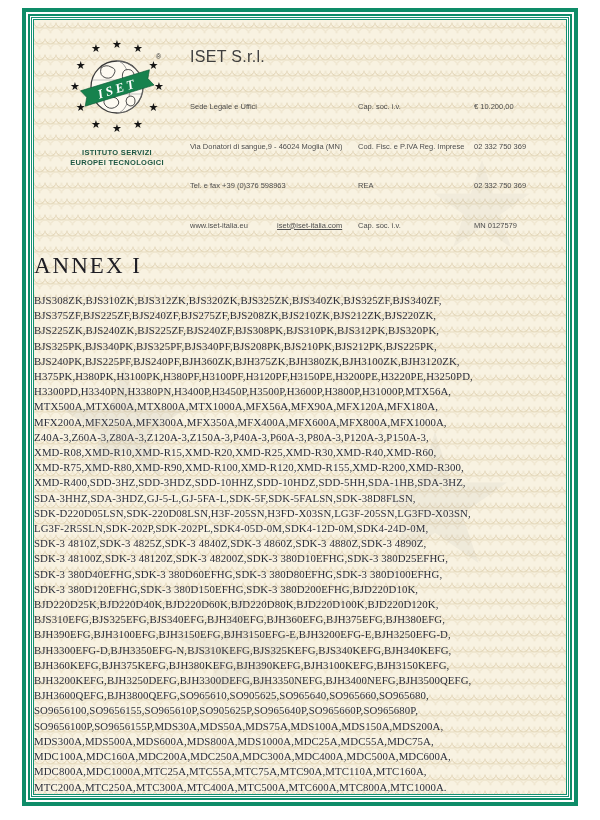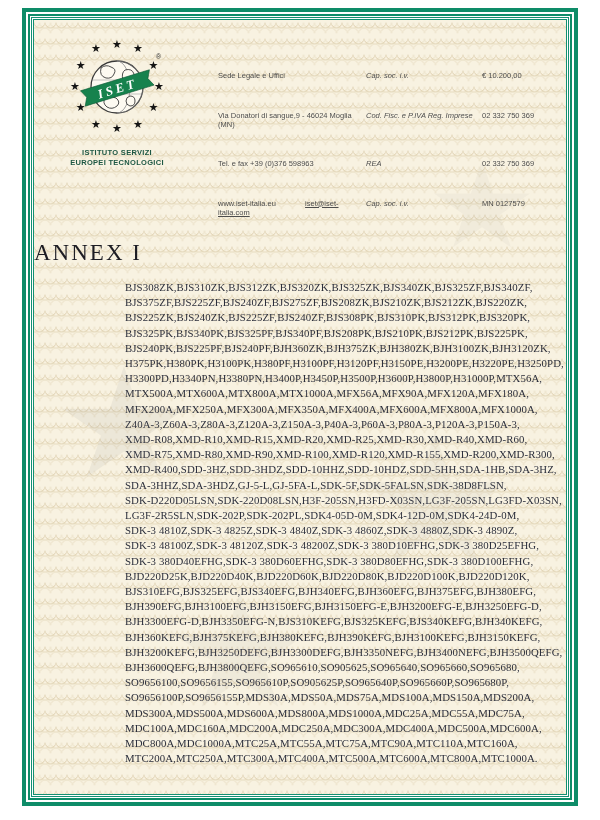--- a/index.html
+++ b/index.html
@@ -31,31 +31,31 @@
   .header{position:relative;display:flex;padding:16px 0 0 20px;}
   .logo-block{width:126px;text-align:center;flex:0 0 auto;}
   .logo-svg{display:block;margin:0 auto;}
   .institute-name{
     margin-top:12px;font-size:7.5px;font-weight:bold;letter-spacing:.3px;
     color:#1d5743;line-height:1.35;
   }
   .company-info{margin-left:10px;padding-top:12px;flex:1;}
   .company-name{font-size:16px;color:#3f3f3f;letter-spacing:.3px;margin-bottom:13px;}
   .info-row{display:flex;font-size:7.5px;color:#4d4d4d;margin-bottom:7.5px;align-items:baseline;}
-  .c-contact{width:148px;flex:0 0 auto;margin-left:28px;}
-  .c-label{width:116px;flex:0 0 auto;font-style:italic;}
+  .c-contact{width:168px;flex:0 0 auto;}
+  .c-label{width:116px;flex:0 0 auto;}
   .c-value{flex:1;margin-top:23px;}
   .email-link{text-decoration:underline;margin-left:7px;color:#4d4d4d;cursor:pointer;padding-left:20px;}
 
   .annex-title{
     margin-top:16px;text-align:left;
     font-family:"Liberation Serif",serif;font-size:23px;letter-spacing:2px;color:#1d1d24;
   }
   .annex-lines{
-    margin-top:14px;padding-left:91px;
+    margin-top:14px;
     font-family:"Liberation Serif",serif;font-size:10.8px;line-height:15.2px;
     color:#2b2e3b;letter-spacing:.1px;
   }
   .code-line{white-space:nowrap;}
 </style>
 </head>
 <body>
 
 <div class="page">
   <div class="frame1">
@@ -102,20 +102,21 @@
                   </g>
                   <text x="89" y="23" font-size="7" fill="#2e2e2e">®</text>
                 </svg>
                 <div class="institute-name">
                   <div>ISTITUTO SERVIZI</div>
                   <div>EUROPEI TECNOLOGICI</div>
                 </div>
               </div>
 
               <div class="company-info">
+                <div class="company-name">ISET S.r.l.</div>
 
                 <div class="info-row">
                   <span class="c-contact">Sede Legale e Uffici</span>
                   <span class="c-label">Cap. soc. i.v.</span>
                   <span class="c-value">€ 10.200,00</span>
                 </div>
                 <div class="info-row">
                   <span class="c-contact">Via Donatori di sangue,9 - 46024 Moglia (MN)</span>
                   <span class="c-label">Cod. Fisc. e P.IVA Reg. Imprese</span>
                   <span class="c-value">02 332 750 369</span>
@@ -174,20 +175,21 @@
                 <div class="code-line">SDK-D220D05LSN,SDK-220D08LSN,H3F-205SN,H3FD-X03SN,LG3F-205SN,LG3FD-X03SN,</div>
 
                 <div class="code-line">LG3F-2R5SLN,SDK-202P,SDK-202PL,SDK4-05D-0M,SDK4-12D-0M,SDK4-24D-0M,</div>
 
                 <div class="code-line">SDK-3 4810Z,SDK-3 4825Z,SDK-3 4840Z,SDK-3 4860Z,SDK-3 4880Z,SDK-3 4890Z,</div>
 
                 <div class="code-line">SDK-3 48100Z,SDK-3 48120Z,SDK-3 48200Z,SDK-3 380D10EFHG,SDK-3 380D25EFHG,</div>
 
                 <div class="code-line">SDK-3 380D40EFHG,SDK-3 380D60EFHG,SDK-3 380D80EFHG,SDK-3 380D100EFHG,</div>
 
+                <div class="code-line">SDK-3 380D120EFHG,SDK-3 380D150EFHG,SDK-3 380D200EFHG,BJD220D10K,</div>
 
                 <div class="code-line">BJD220D25K,BJD220D40K,BJD220D60K,BJD220D80K,BJD220D100K,BJD220D120K,</div>
 
                 <div class="code-line">BJS310EFG,BJS325EFG,BJS340EFG,BJH340EFG,BJH360EFG,BJH375EFG,BJH380EFG,</div>
 
                 <div class="code-line">BJH390EFG,BJH3100EFG,BJH3150EFG,BJH3150EFG-E,BJH3200EFG-E,BJH3250EFG-D,</div>
 
                 <div class="code-line">BJH3300EFG-D,BJH3350EFG-N,BJS310KEFG,BJS325KEFG,BJS340KEFG,BJH340KEFG,</div>
 
                 <div class="code-line">BJH360KEFG,BJH375KEFG,BJH380KEFG,BJH390KEFG,BJH3100KEFG,BJH3150KEFG,</div>

